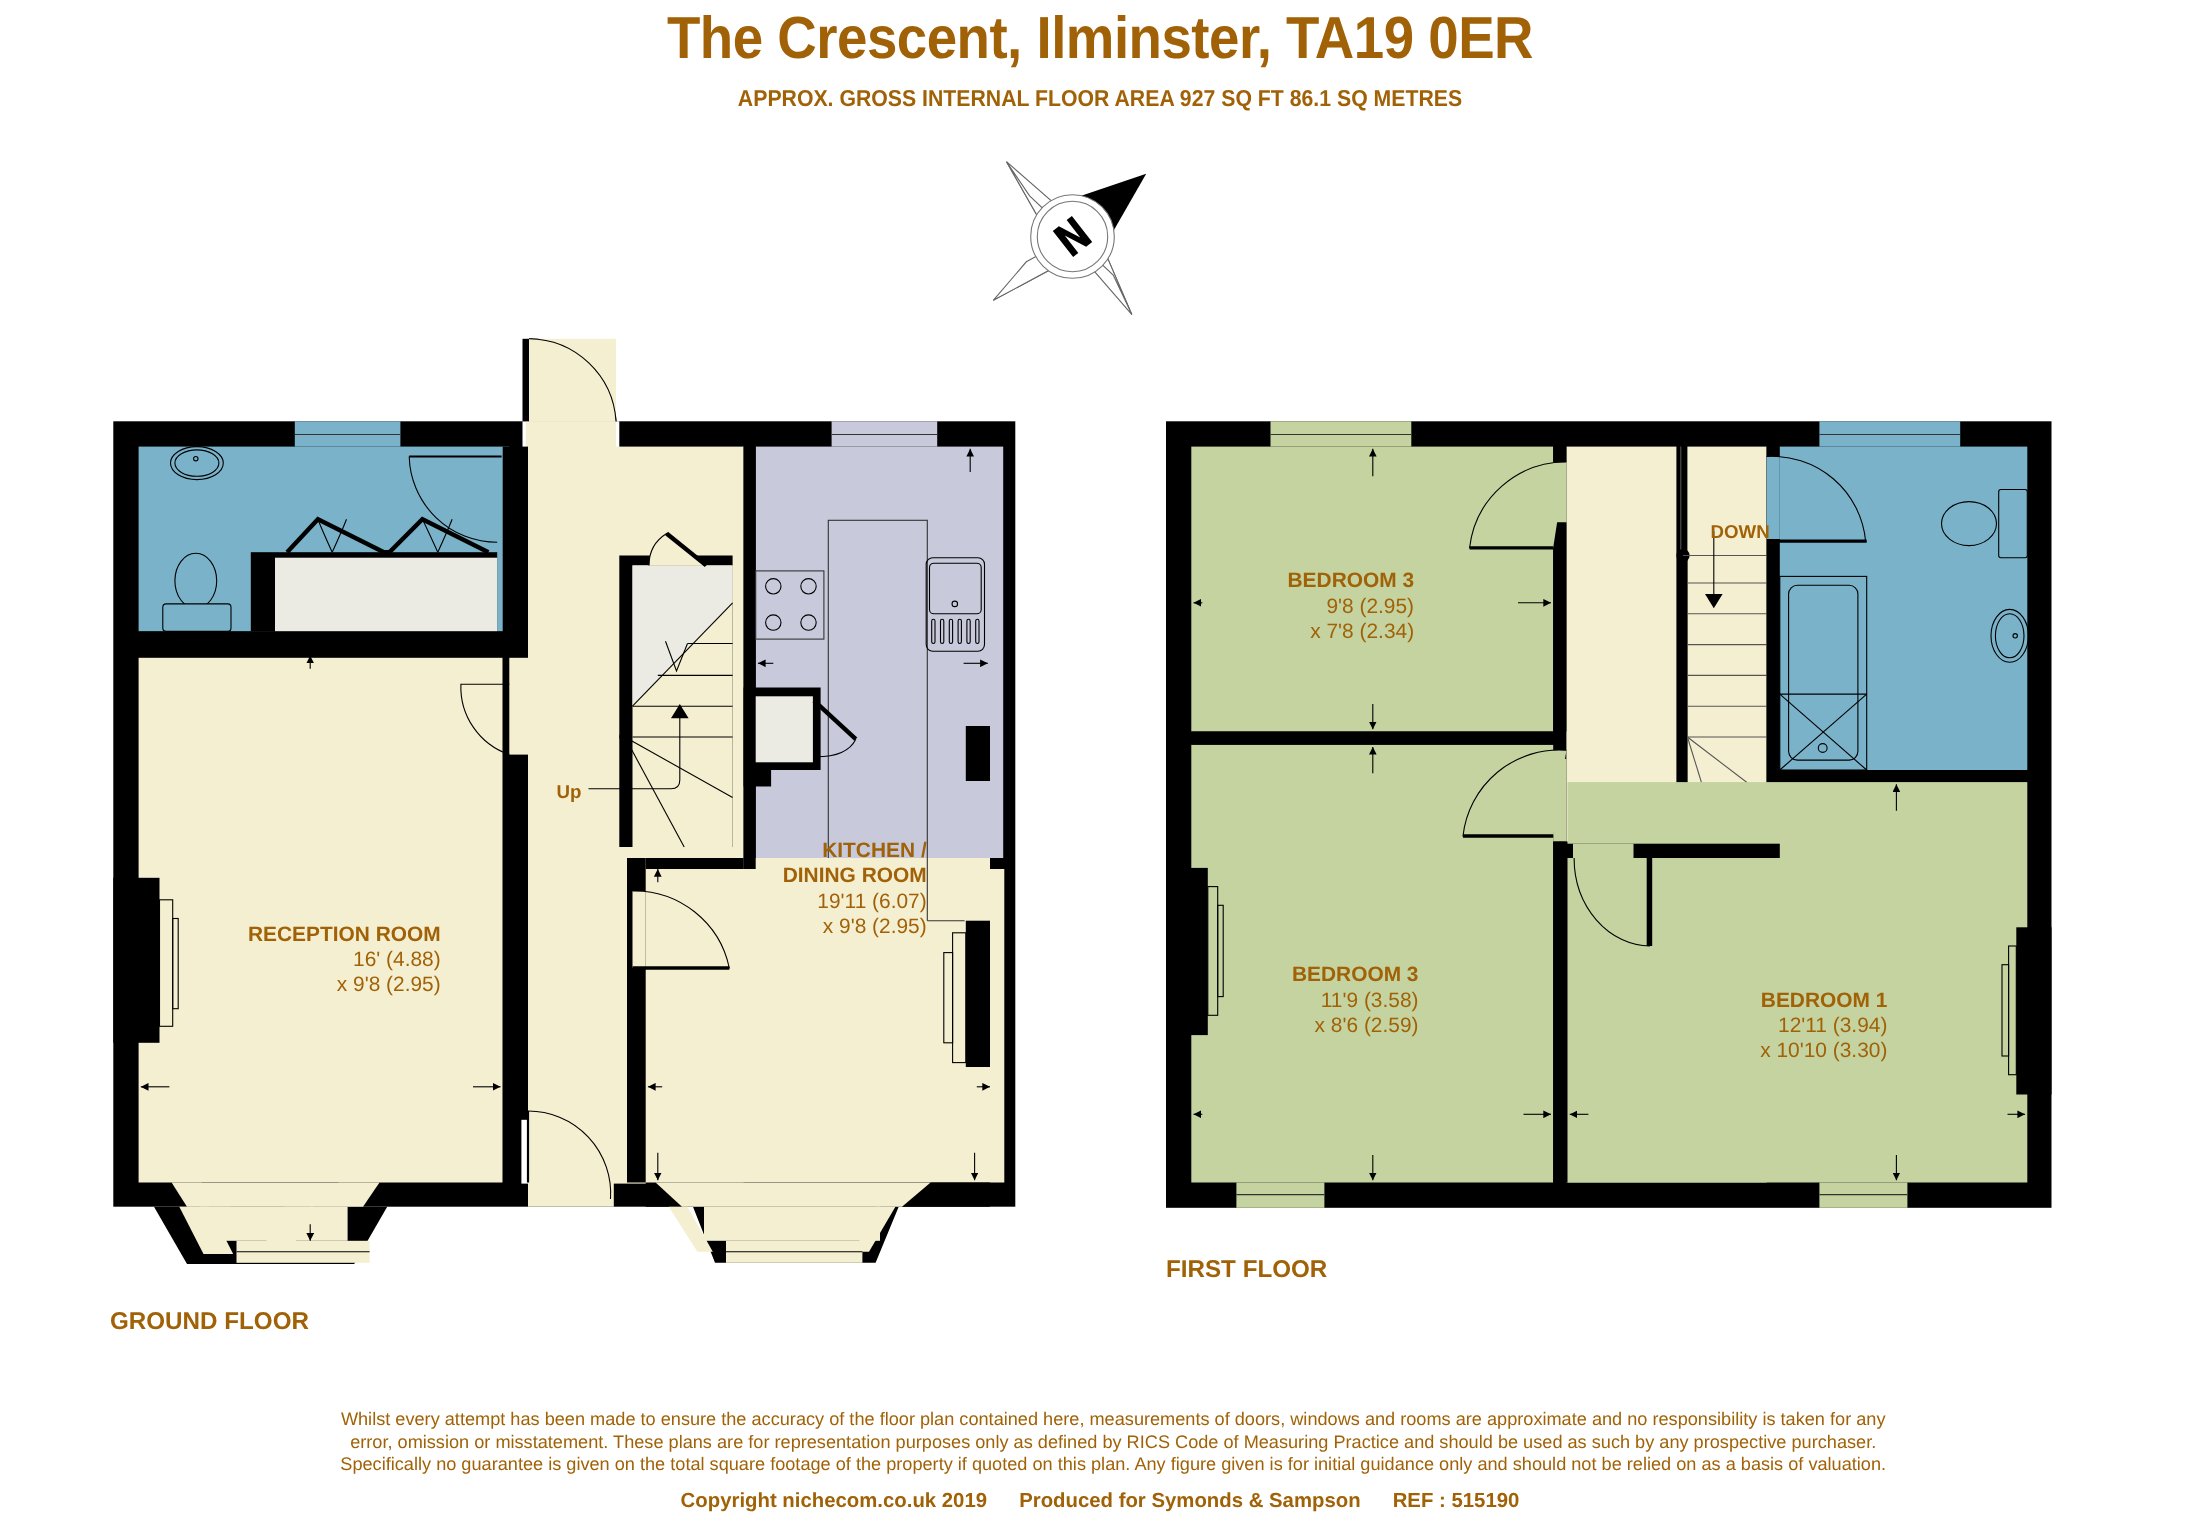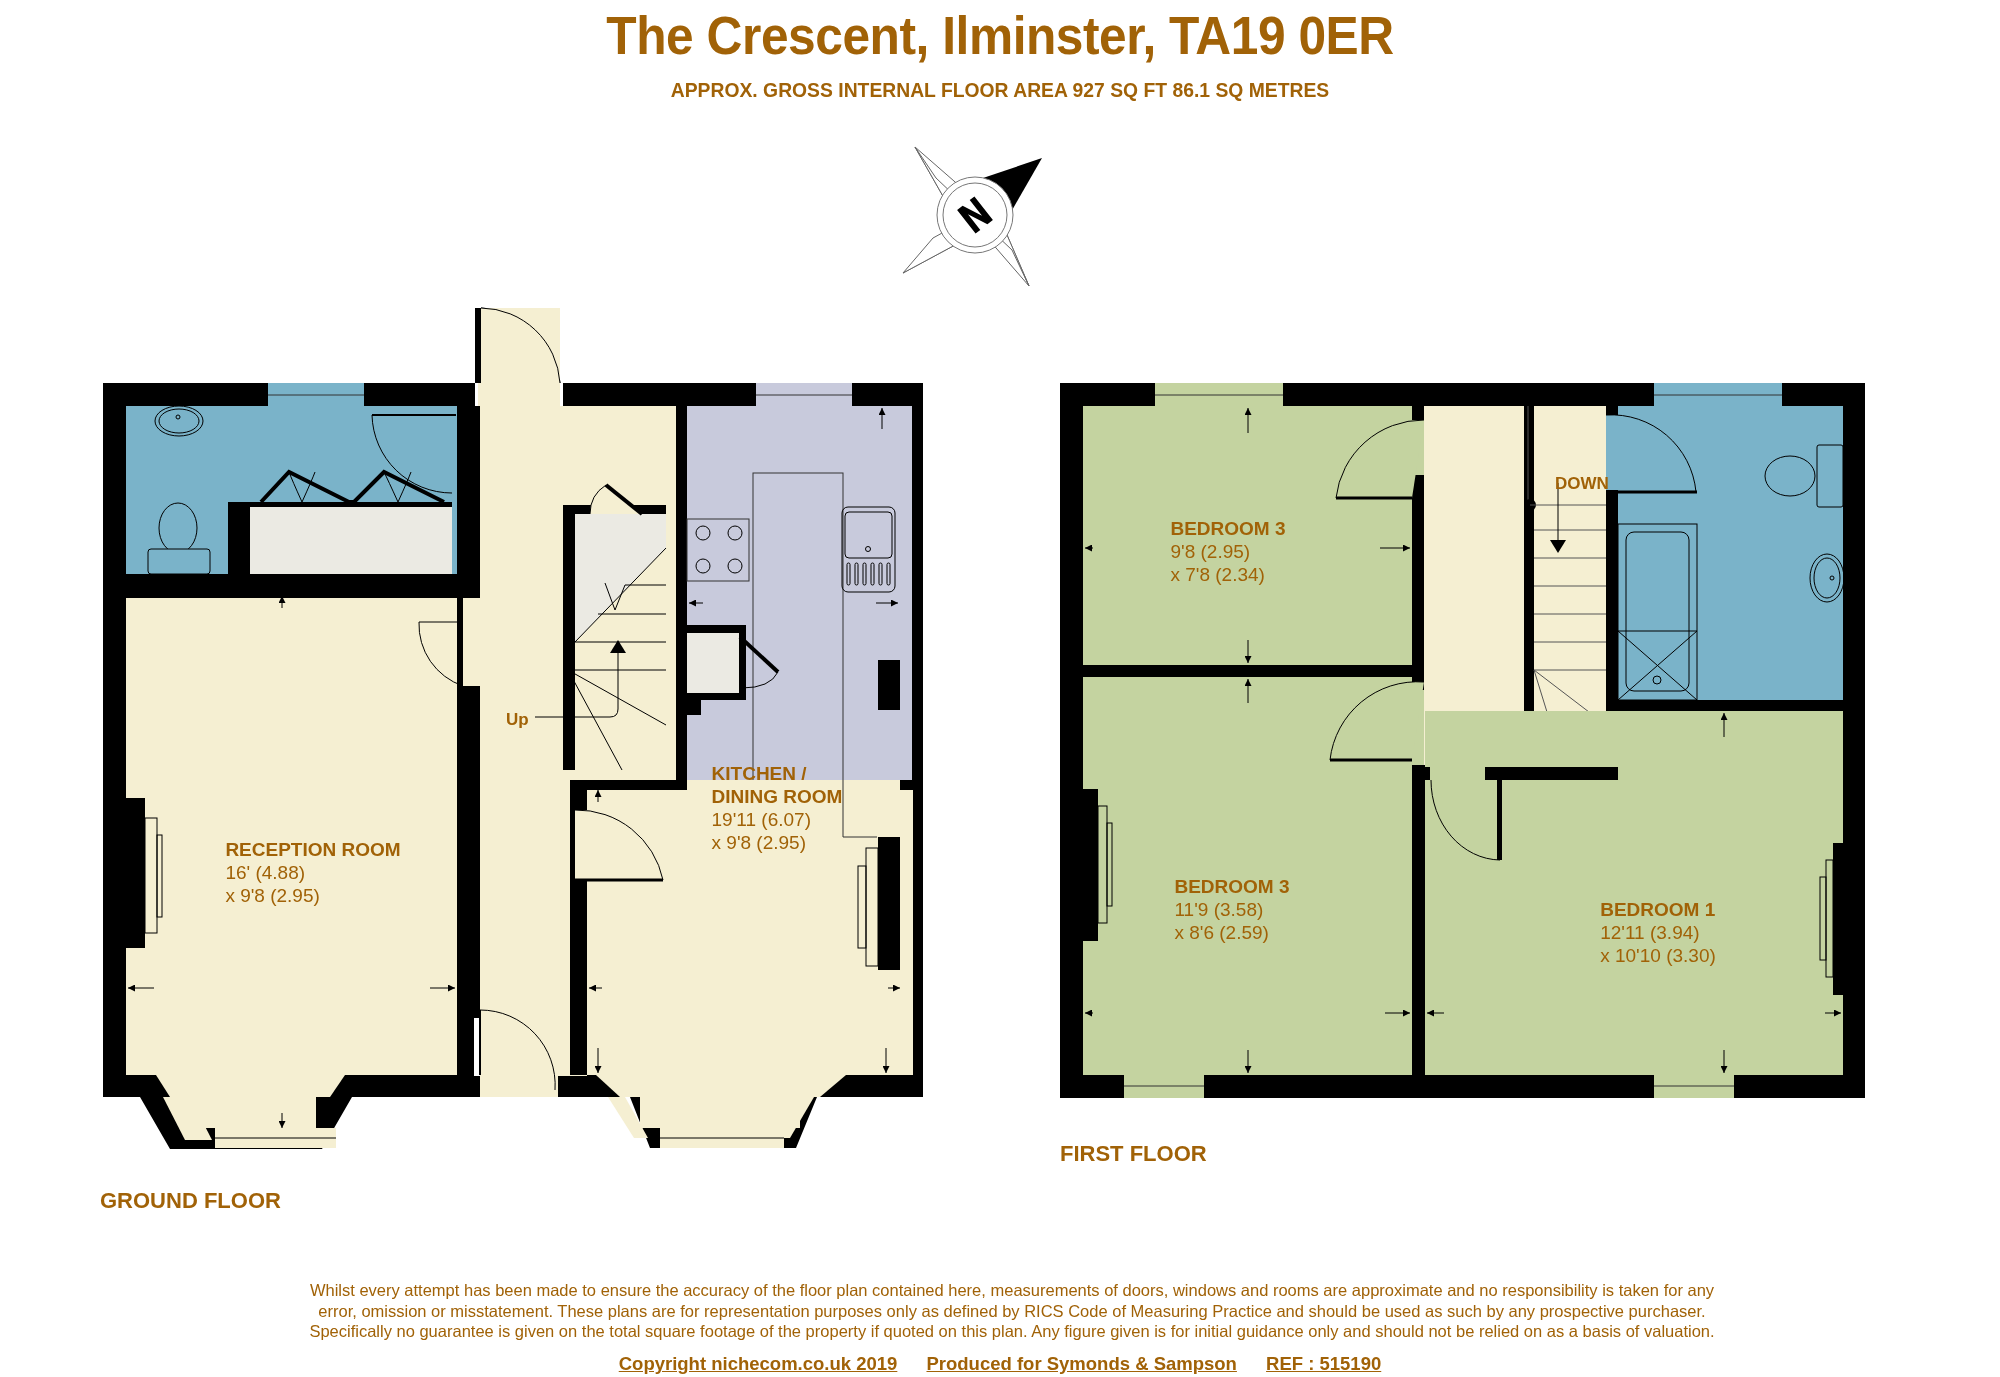--- a/index.html
+++ b/index.html
@@ -1,29 +1,29 @@
 <!DOCTYPE html>
 <html><head>
 <meta charset="utf-8">
 <style>
   html, body { margin: 0; padding: 0; background: #ffffff; }
   #canvas { position: relative; width: 2000px; height: 1377px; background: #ffffff; overflow: hidden; font-family: "Liberation Sans", sans-serif; color: #a16207; }
   .abs { position: absolute; }
   .title { left: 0; width: 2000px; top: 4px; text-align: center; font-size: 54px; font-weight: bold; letter-spacing: -0.5px; transform: scaleX(0.92); }
   .subtitle { left: 0; width: 2000px; top: 78px; text-align: center; font-size: 21px; font-weight: bold; transform: scaleX(0.92); }
   svg#plan { position: absolute; left: 0; top: 0; }
-  .room-label { position: absolute; text-align: left; font-size: 19px; line-height: 23px; transform: translateX(-50%); white-space: nowrap; }
+  .room-label { position: absolute; text-align: right; font-size: 19px; line-height: 23px; transform: translateX(-50%); white-space: nowrap; }
   .room-label .name { font-weight: bold; display: block; }
   .room-label .dim { display: block; }
   .floor-label { position: absolute; font-size: 22px; font-weight: bold; }
   .stair-label { position: absolute; font-size: 17px; font-weight: bold; }
   .disclaimer { left: 0; width: 2000px; top: 1280px; text-align: center; font-size: 16.5px; line-height: 20.5px; }
   .disclaimer span { display: block; padding-left: 24px; }
   .footer { left: 0; width: 2000px; top: 1353px; text-align: center; font-size: 18.5px; font-weight: bold; }
-  .footer span { margin: 0 12px; text-decoration: underline; }
+  .footer span { margin: 0 12px; }
 </style>
 </head>
 <body>
 
 <div id="canvas">
 
   <div class="abs title">The Crescent, Ilminster, TA19 0ER</div>
   <div class="abs subtitle">APPROX. GROSS INTERNAL FLOOR AREA 927 SQ FT 86.1 SQ METRES</div>
 
   <svg id="plan" width="2000" height="1377" viewBox="0 0 2000 1377">

